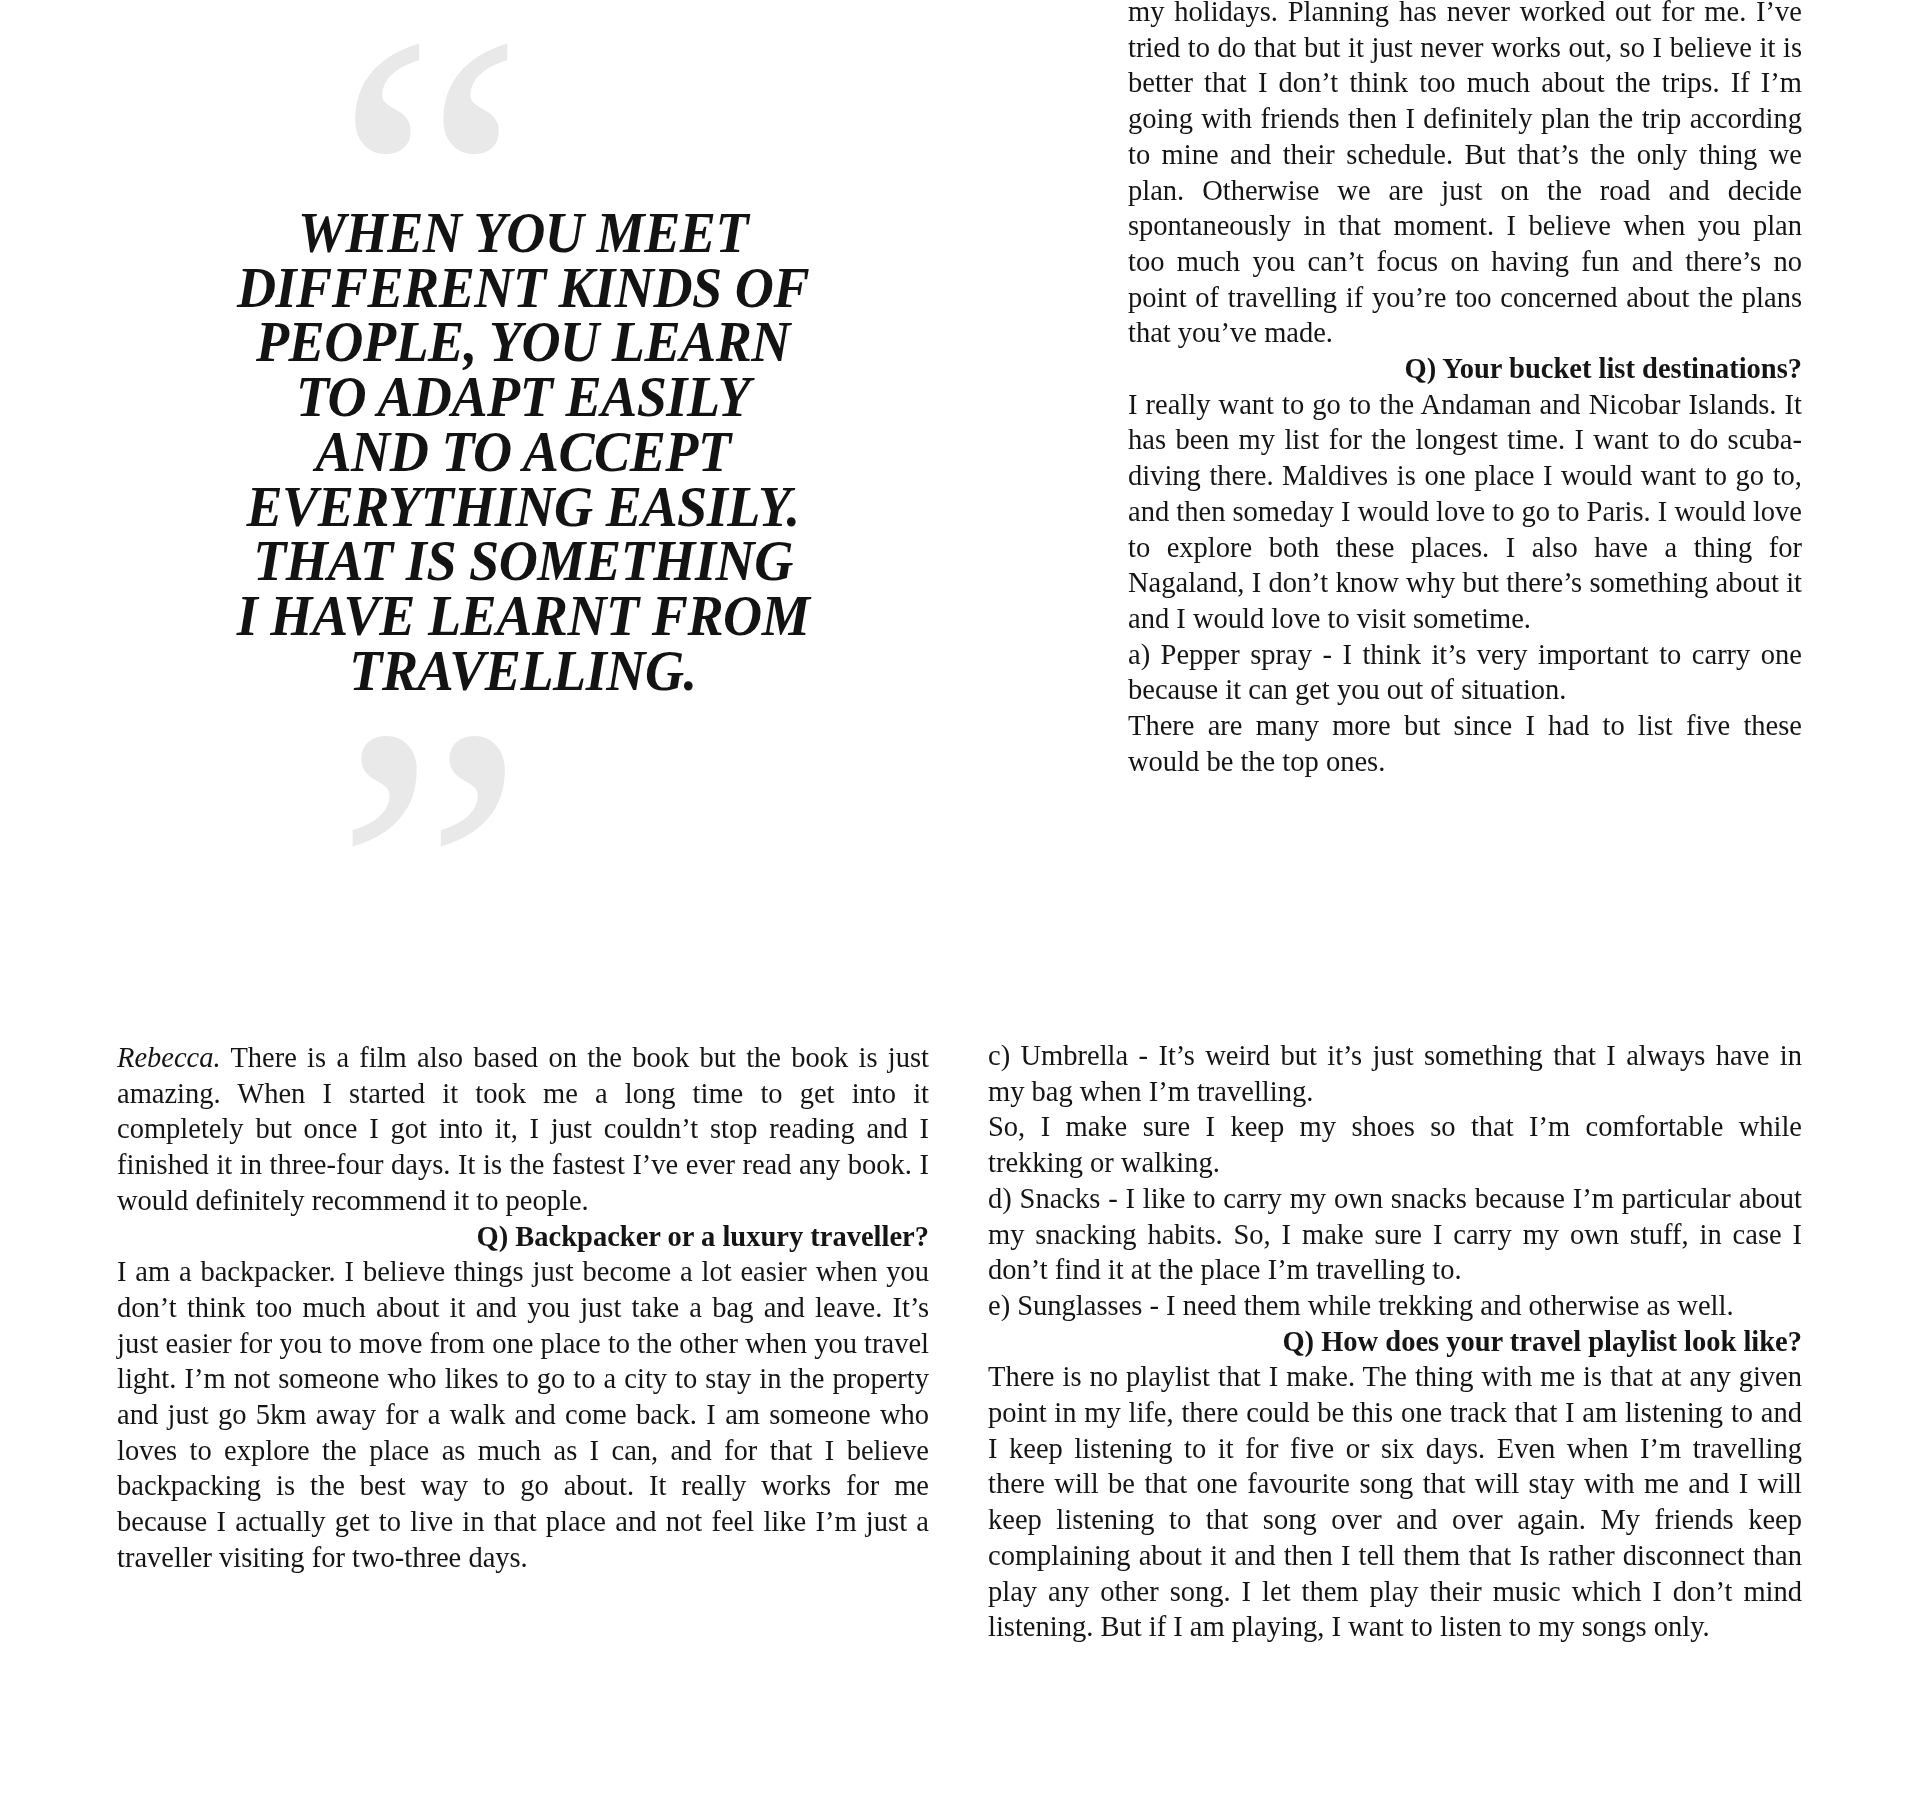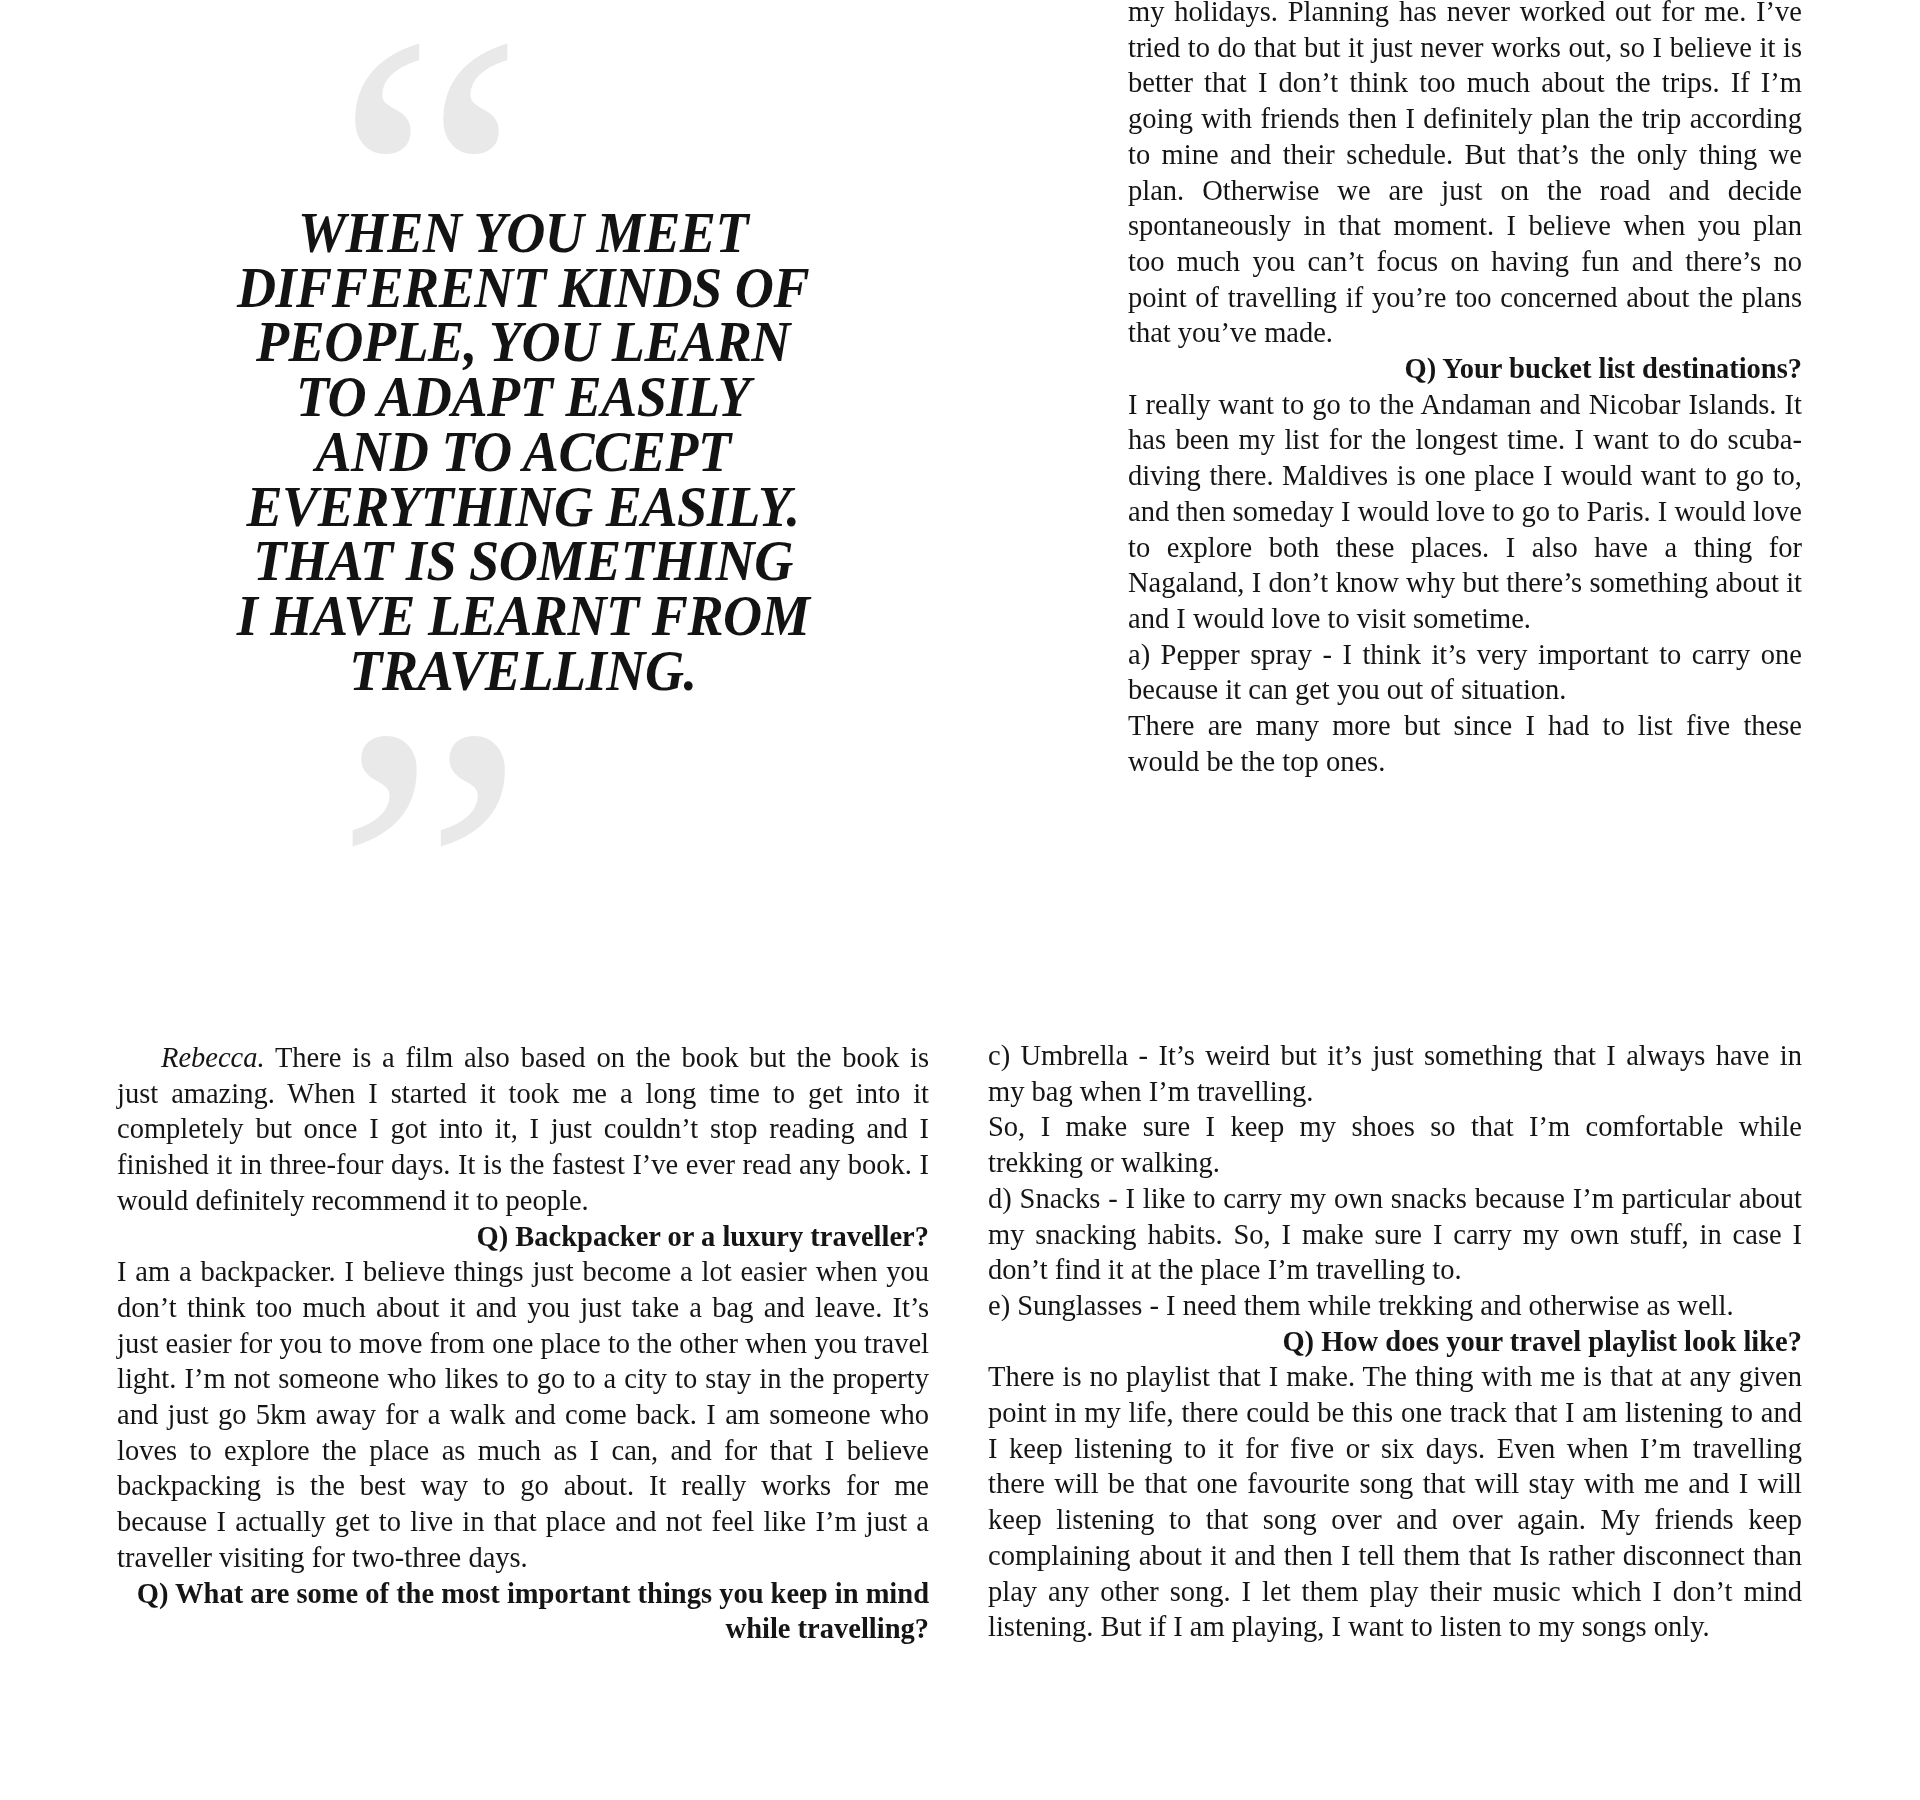--- a/index.html
+++ b/index.html
@@ -47,21 +47,21 @@
     text-align:justify;
     color:#151515;
   }
   .body-col p{margin:0;}
   .qhead{
     font-weight:bold;
     margin-top:36px;
     text-align:right;
   }
   .mt-big{margin-top:64px;}
-  .lead-italic{font-style:italic;margin-left:44px;}
+  .lead-italic{font-style:italic;}
   .col-left{left:117px;top:1040px;width:812px;}
   .col-right-narrow{left:1128px;top:-6px;width:674px;}
   .col-right-wide{left:988px;top:1038px;width:814px;}
 </style>
 </head>
 <body>
 
 <div class="page">
 
   <div class="qmark open">“</div>
@@ -77,21 +77,20 @@
     <div>I HAVE LEARNT FROM</div>
     <div>TRAVELLING.</div>
   </div>
 
   <div class="qmark close">”</div>
 
   <div class="body-col col-left">
     <p><span class="lead-italic">Rebecca.</span><span> There is a film also based on the book but the book is just amazing. When I started it took me a long time to get into it completely but once I got into it, I just couldn’t stop reading and I finished it in three-four days. It is the fastest I’ve ever read any book. I would definitely recommend it to people.</span></p>
     <p class="qhead">Q) Backpacker or a luxury traveller?</p>
     <p>I am a backpacker. I believe things just become a lot easier when you don’t think too much about it and you just take a bag and leave. It’s just easier for you to move from one place to the other when you travel light. I’m not someone who likes to go to a city to stay in the property and just go 5km away for a walk and come back. I am someone who loves to explore the place as much as I can, and for that I believe backpacking is the best way to go about. It really works for me because I actually get to live in that place and not feel like I’m just a traveller visiting for two-three days.</p>
-    <p class="qhead">Q) What are some of the most important things you keep in mind while travelling?</p>
   </div>
 
   <div class="body-col col-right-narrow">
     <p>my holidays. Planning has never worked out for me. I’ve tried to do that but it just never works out, so I believe it is better that I don’t think too much about the trips. If I’m going with friends then I definitely plan the trip according to mine and their schedule. But that’s the only thing we plan. Otherwise we are just on the road and decide spontaneously in that moment. I believe when you plan too much you can’t focus on having fun and there’s no point of travelling if you’re too concerned about the plans that you’ve made.</p>
     <p class="qhead">Q) Your bucket list destinations?</p>
     <p>I really want to go to the Andaman and Nicobar Islands. It has been my list for the longest time. I want to do scuba-diving there. Maldives is one place I would want to go to, and then someday I would love to go to Paris. I would love to explore both these places. I also have a thing for Nagaland, I don’t know why but there’s something about it and I would love to visit sometime.</p>
     <p>a) Pepper spray - I think it’s very important to carry one because it can get you out of situation.</p>
     <p>There are many more but since I had to list five these would be the top ones.</p>
   </div>
 

